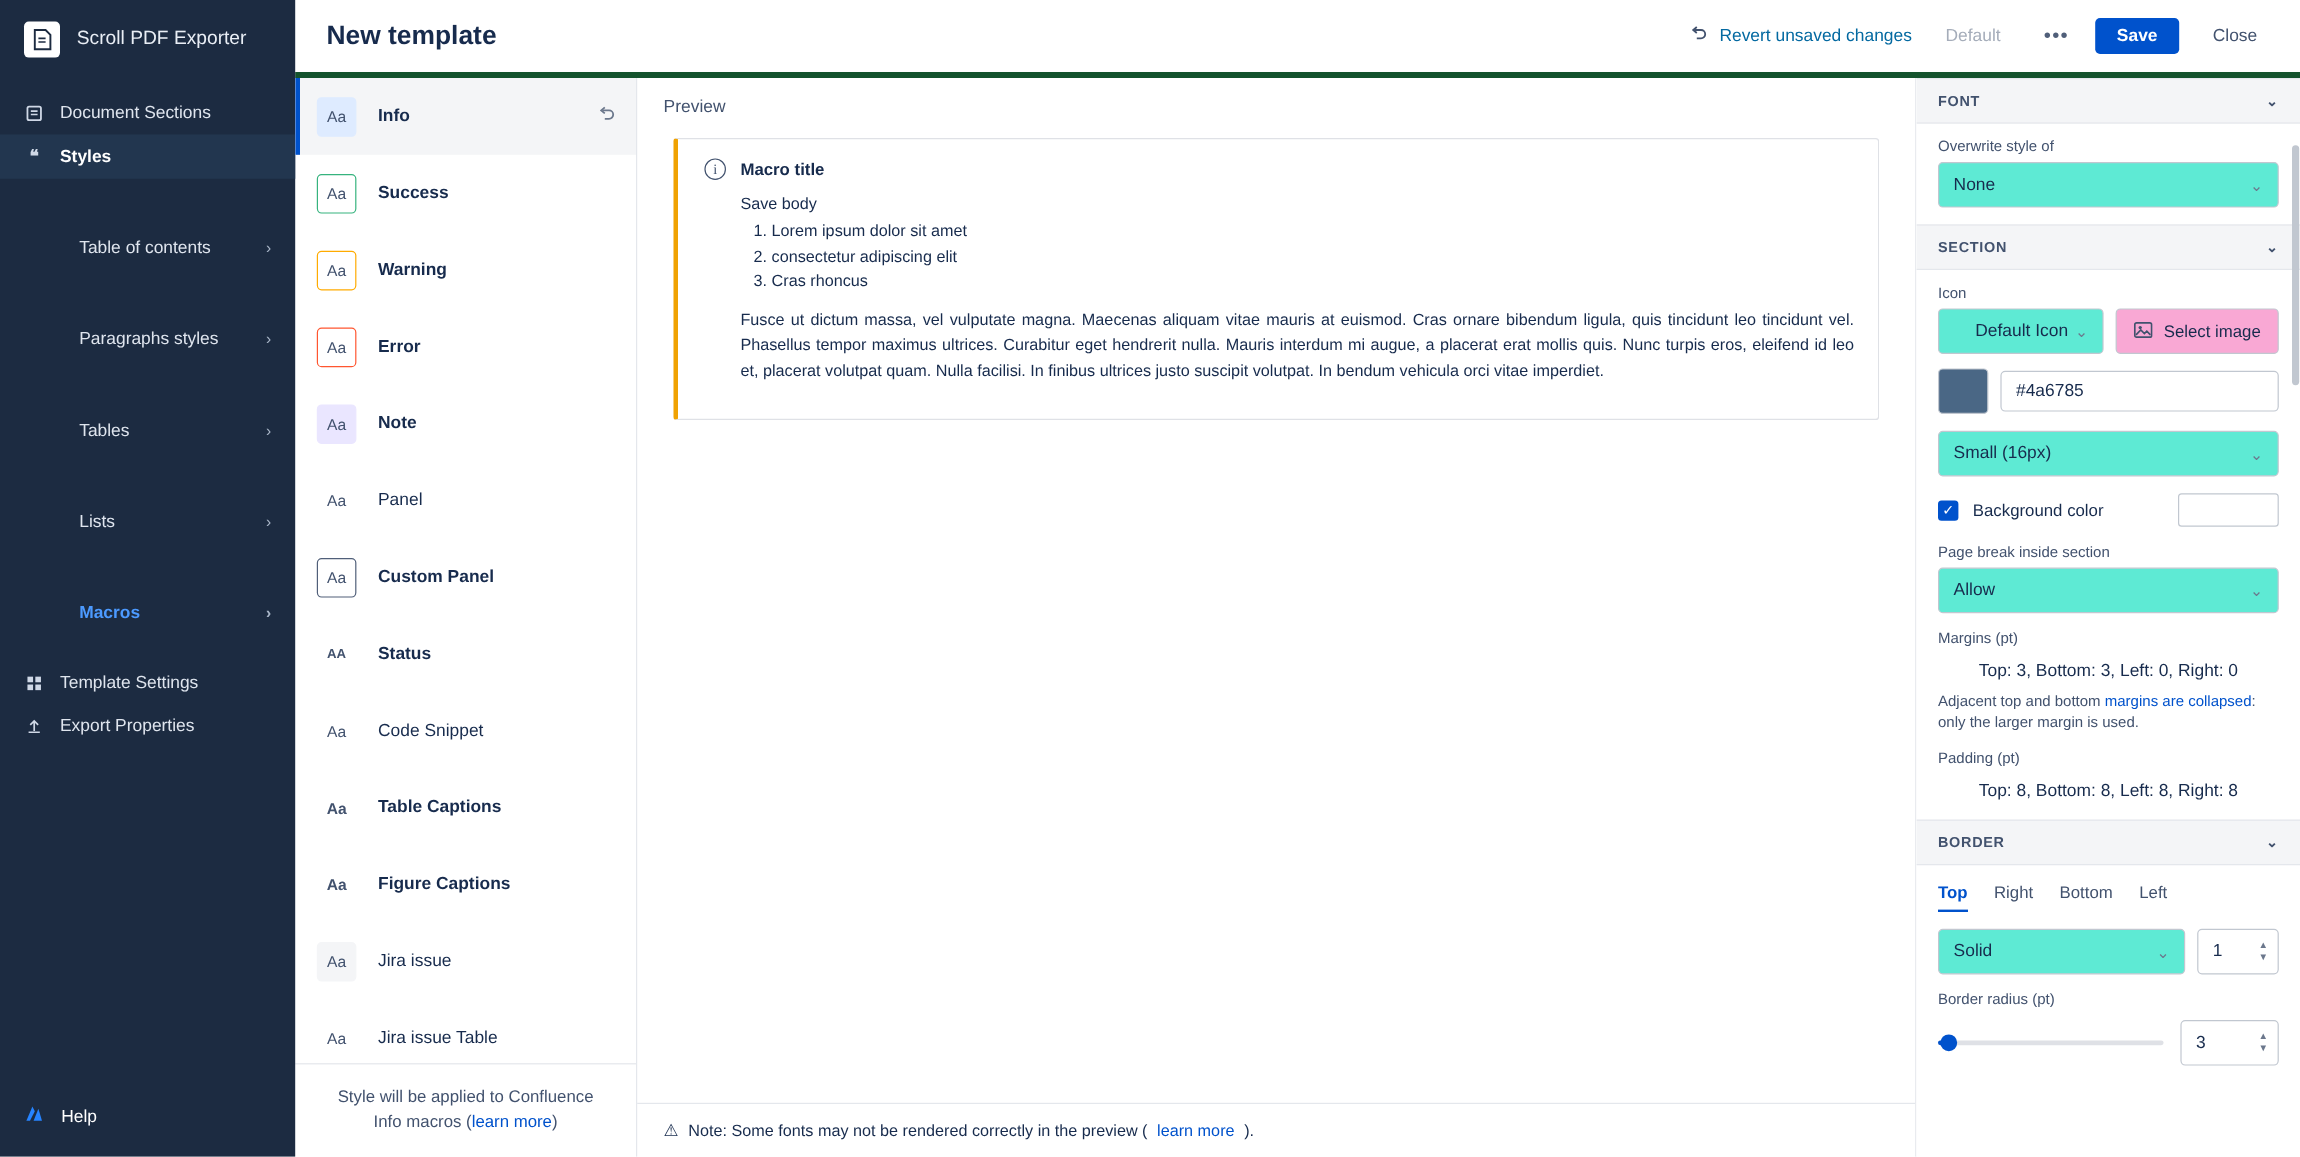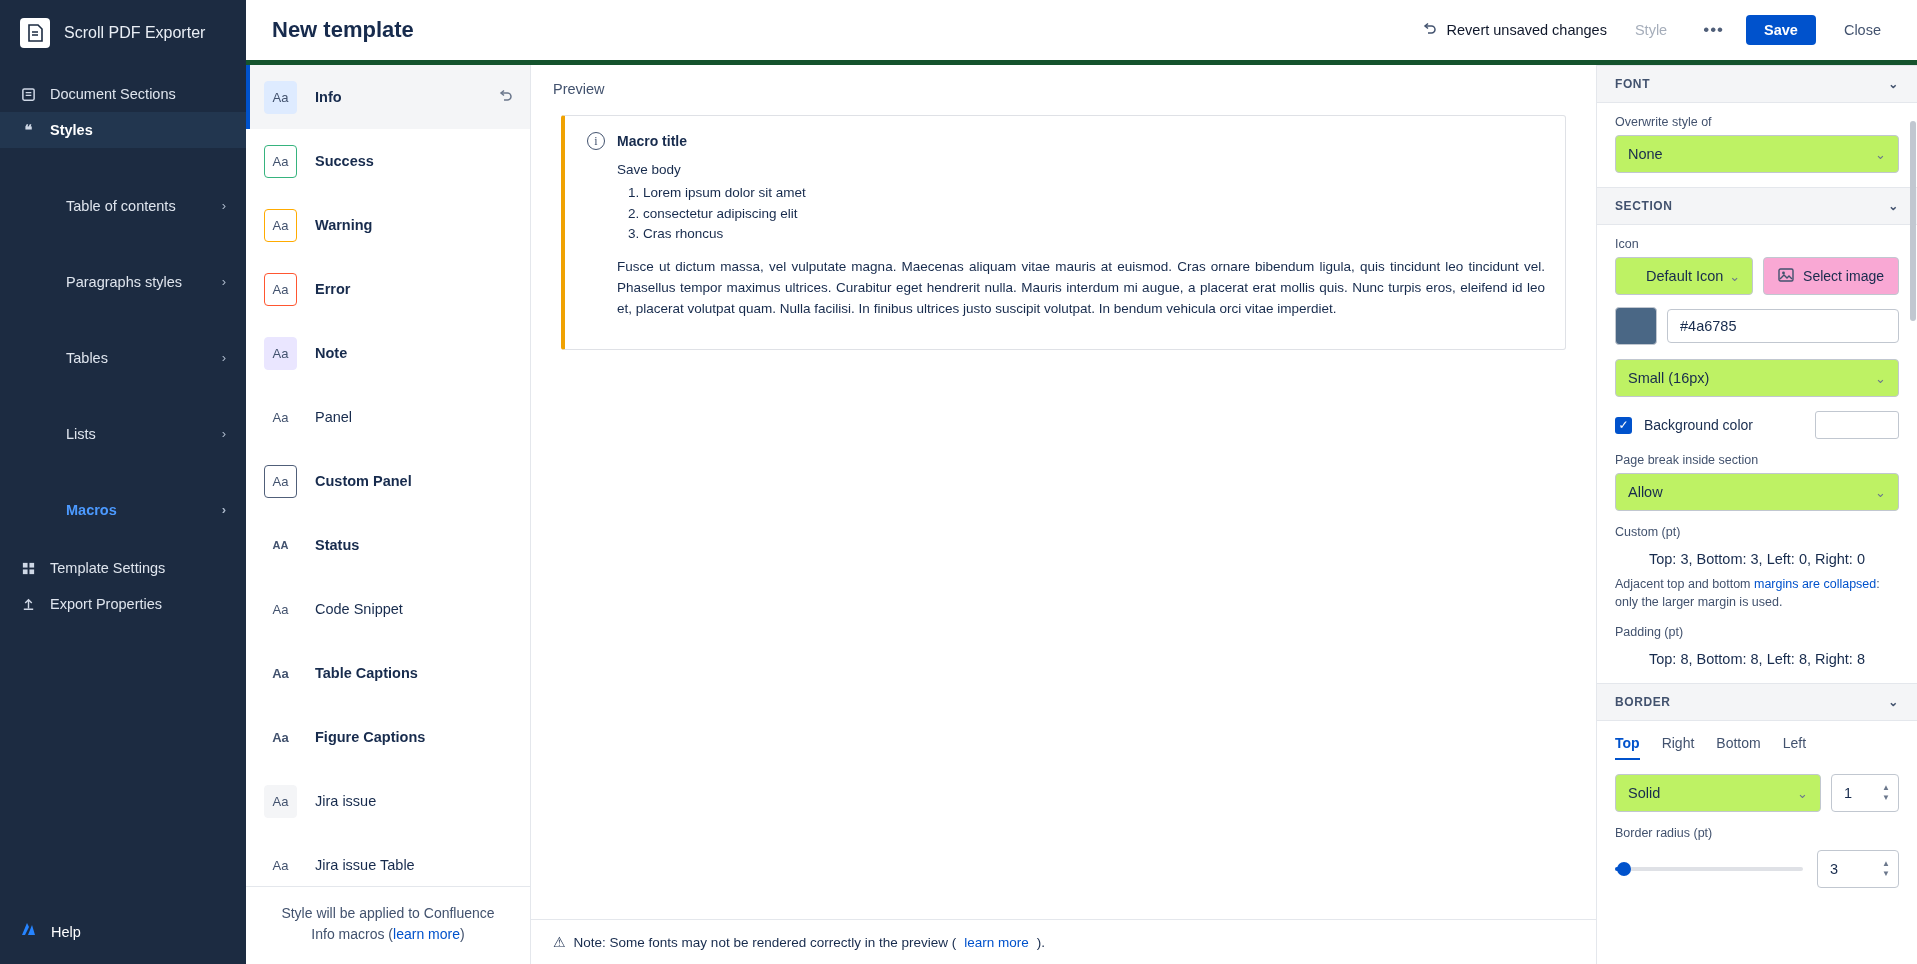--- a/index.html
+++ b/index.html
@@ -64,21 +64,21 @@
     height: 65px; flex: 0 0 65px;
     display:flex; align-items:center; justify-content: space-between;
     padding: 0 22px 0 26px;
     border-bottom: 5px solid #14532d;
     background:#fff;
   }
   .topbar h1 { font-size: 22px; margin:0; font-weight: bold; color:#172b4d; }
   .topbar-right { display:flex; align-items:center; gap: 14px; }
   .revert {
     display:flex; align-items:center; gap: 9px;
-    color:#0f172a; font-size: 14.5px; cursor:pointer;
+    color:#0369a1; font-size: 14.5px; cursor:pointer;
   }
   .btn {
     border-radius: 4px; font-size: 14.5px; padding: 7px 14px;
     border: none; cursor:pointer; font-family: inherit;
   }
   .btn-subtle { background: transparent; color:#a5adba; }
   .btn-more { background: transparent; color:#505f79; padding: 7px 8px; font-size:17px; letter-spacing:1px;}
   .btn-primary { background:#0052cc; color:#fff; font-weight:bold; padding: 7px 18px; }
   .btn-close { background: transparent; color:#42526e; }
 
@@ -162,21 +162,21 @@
     display:flex; align-items:center; justify-content:space-between;
     background:#f4f5f7;
     padding: 11px 18px 11px 18px;
     font-size: 12px; font-weight: bold; letter-spacing: .6px; color:#42526e;
     border-top: 1px solid #e4e7ec; border-bottom:1px solid #e4e7ec;
   }
   .sec-body { padding: 12px 18px 14px 18px; }
   .lbl { font-size: 12.5px; color:#42526e; margin-bottom: 6px; }
   .select {
     width:100%; height: 38px; border:1px solid #c1c7d0; border-radius:4px;
-    background:#bef264; display:flex; align-items:center; justify-content:space-between;
+    background:#5eead4; display:flex; align-items:center; justify-content:space-between;
     padding: 0 12px; font-size: 14.5px; color:#172b4d; cursor:pointer;
   }
   .select .cv { color:#6b778c; font-size: 13px; }
   .row { display:flex; gap: 10px; align-items:center; }
   .icon-select { flex: 1 1 auto; padding-left: 30px; }
   .img-btn {
     flex: 0 0 auto; height: 38px; border:1px solid #c1c7d0; border-radius:4px;
     background:#f9a8d4; display:flex; align-items:center; gap: 9px; padding: 0 14px;
     font-size: 14px; color:#172b4d; cursor:pointer; font-weight:500;
   }
@@ -305,21 +305,21 @@
       <div class="topbar-right">
         <div class="revert">
           <span>
             <svg width="16" height="16" viewBox="0 0 16 16">
                 <path d="M4 5H9.5a3.5 3.5 0 0 1 0 7H6" fill="none" stroke="#42526e" stroke-width="1.5"></path>
                 <path d="M6 2.5L3 5l3 2.5" fill="none" stroke="#42526e" stroke-width="1.5"></path>
               </svg>
           </span>
           <span>Revert unsaved changes</span>
         </div>
-        <button class="btn btn-subtle">Style</button>
+        <button class="btn btn-subtle">Default</button>
         <button class="btn btn-more">•••</button>
         <button class="btn btn-primary">Save</button>
         <button class="btn btn-close">Close</button>
       </div>
     </div>
 
     <div class="body-row">
 
       <section class="styles-panel">
         <div class="styles-list">
@@ -483,21 +483,21 @@
               <span>Background color</span>
               <span class="white-box"></span>
             </div>
 
             <div class="lbl mt14">Page break inside section</div>
             <div class="select">
               <span>Allow</span>
               <span class="cv">⌄</span>
             </div>
 
-            <div class="lbl mt14">Custom (pt)</div>
+            <div class="lbl mt14">Margins (pt)</div>
             <div class="val-center">Top: 3, Bottom: 3, Left: 0, Right: 0</div>
             <div class="hint">
               <span>Adjacent top and bottom </span><a class="link" href="#">margins are collapsed</a><span>: only the larger margin is used.</span>
             </div>
 
             <div class="lbl mt14">Padding (pt)</div>
             <div class="val-center">Top: 8, Bottom: 8, Left: 8, Right: 8</div>
           </div>
 
           <div class="sec-head">

